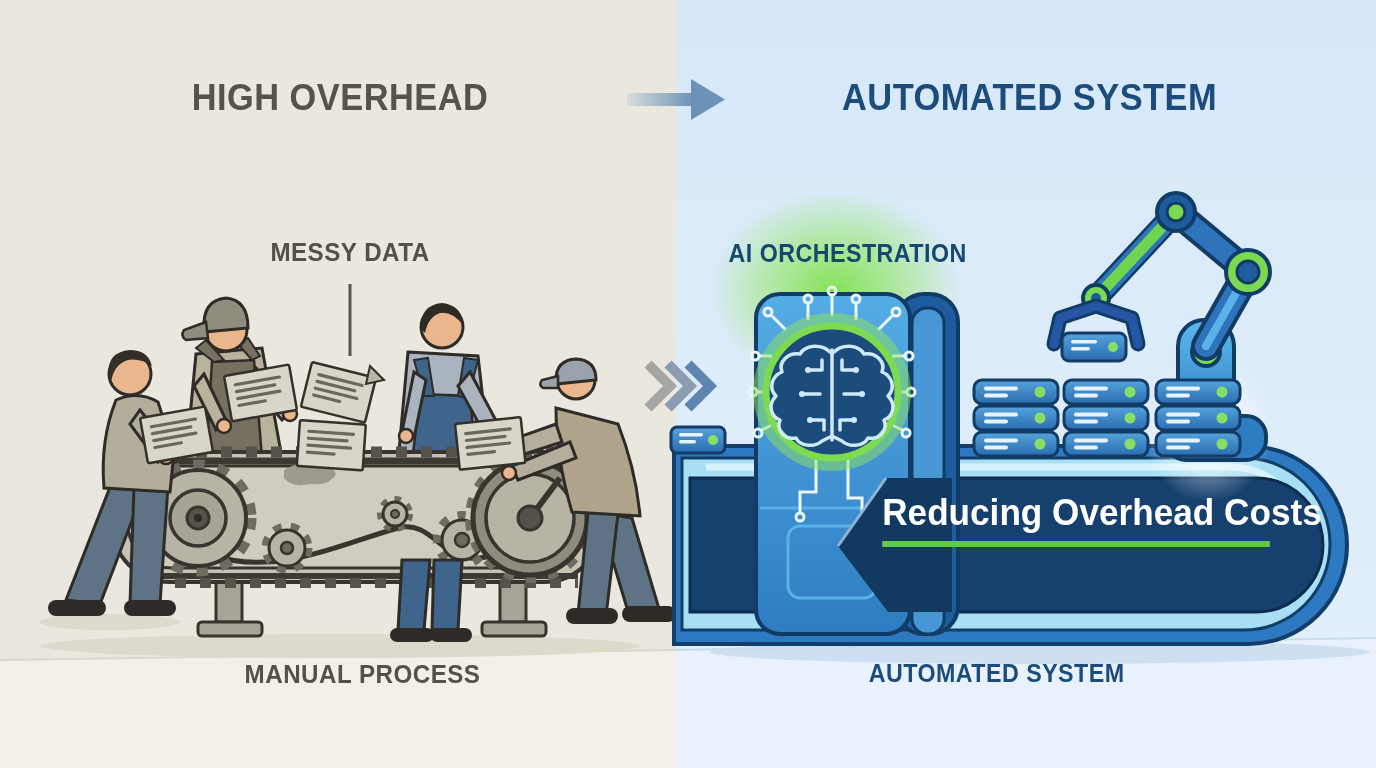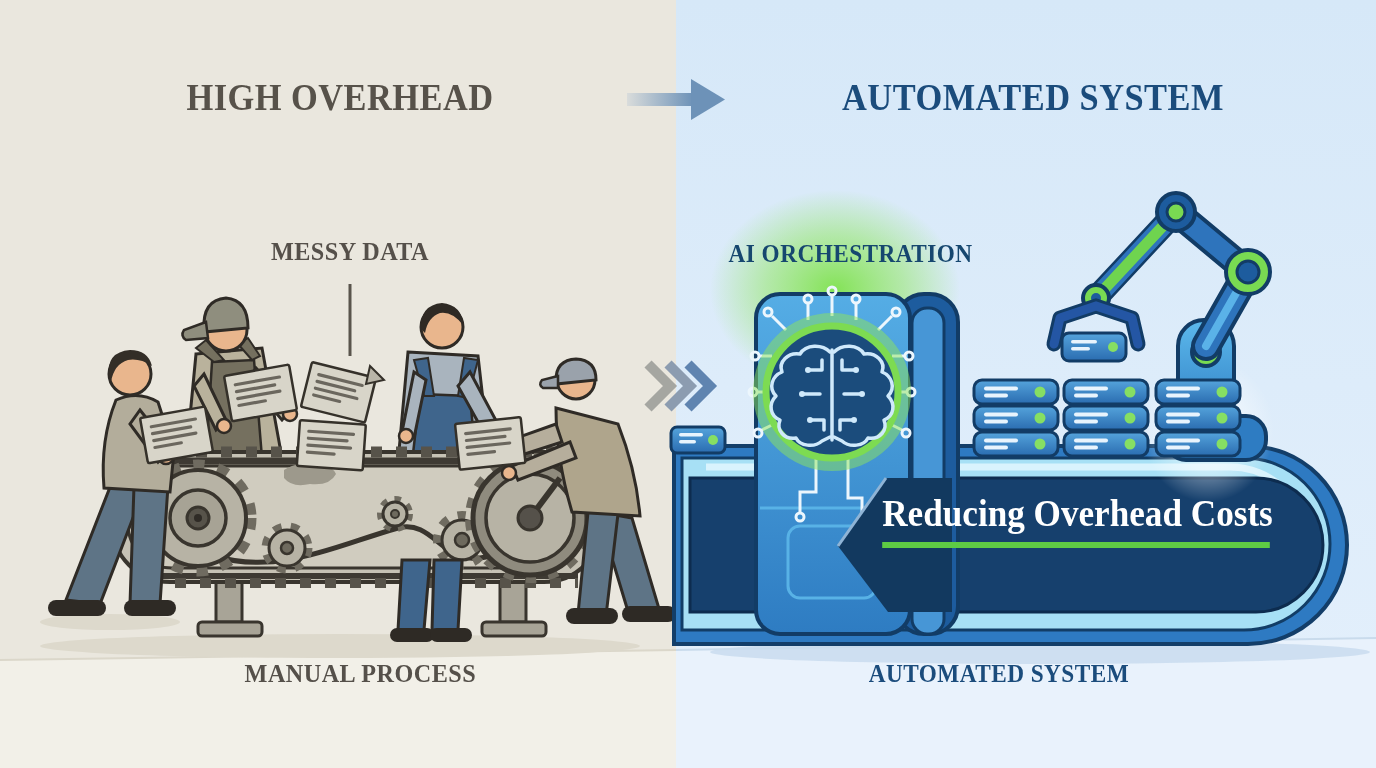--- a/index.html
+++ b/index.html
@@ -1,17 +1,17 @@
 <!DOCTYPE html>
 <html><head>
 <meta charset="utf-8">
 <style>
   html,body{margin:0;padding:0;background:#ffffff;}
   .stage{position:relative;width:1376px;height:768px;overflow:hidden;
-         font-family:Liberation Serif, serif;}
+         font-family:Liberation Sans, sans-serif;}
   .stage svg{position:absolute;left:0;top:0;}
   .label{position:absolute;font-weight:700;text-align:center;letter-spacing:.5px;
          transform:scaleX(.93);line-height:1.1;white-space:nowrap;}
   .hdr-left{left:140px;top:78px;width:400px;font-size:37px;color:#57524A;}
   .hdr-right{left:828px;top:78px;width:400px;font-size:37px;color:#1B4C7C;}
   .callout-left{left:248px;top:238px;width:204px;font-size:26px;color:#55504A;}
   .callout-right{left:720px;top:240px;width:244px;font-size:25px;color:#16476F;}
   .caption-left{left:236px;top:660px;width:246px;font-size:26px;color:#55504A;}
   .caption-right{left:860px;top:660px;width:248px;font-size:25px;color:#1B4C7C;}
   .banner{left:872px;top:492px;width:408px;position:absolute;text-align:center;

